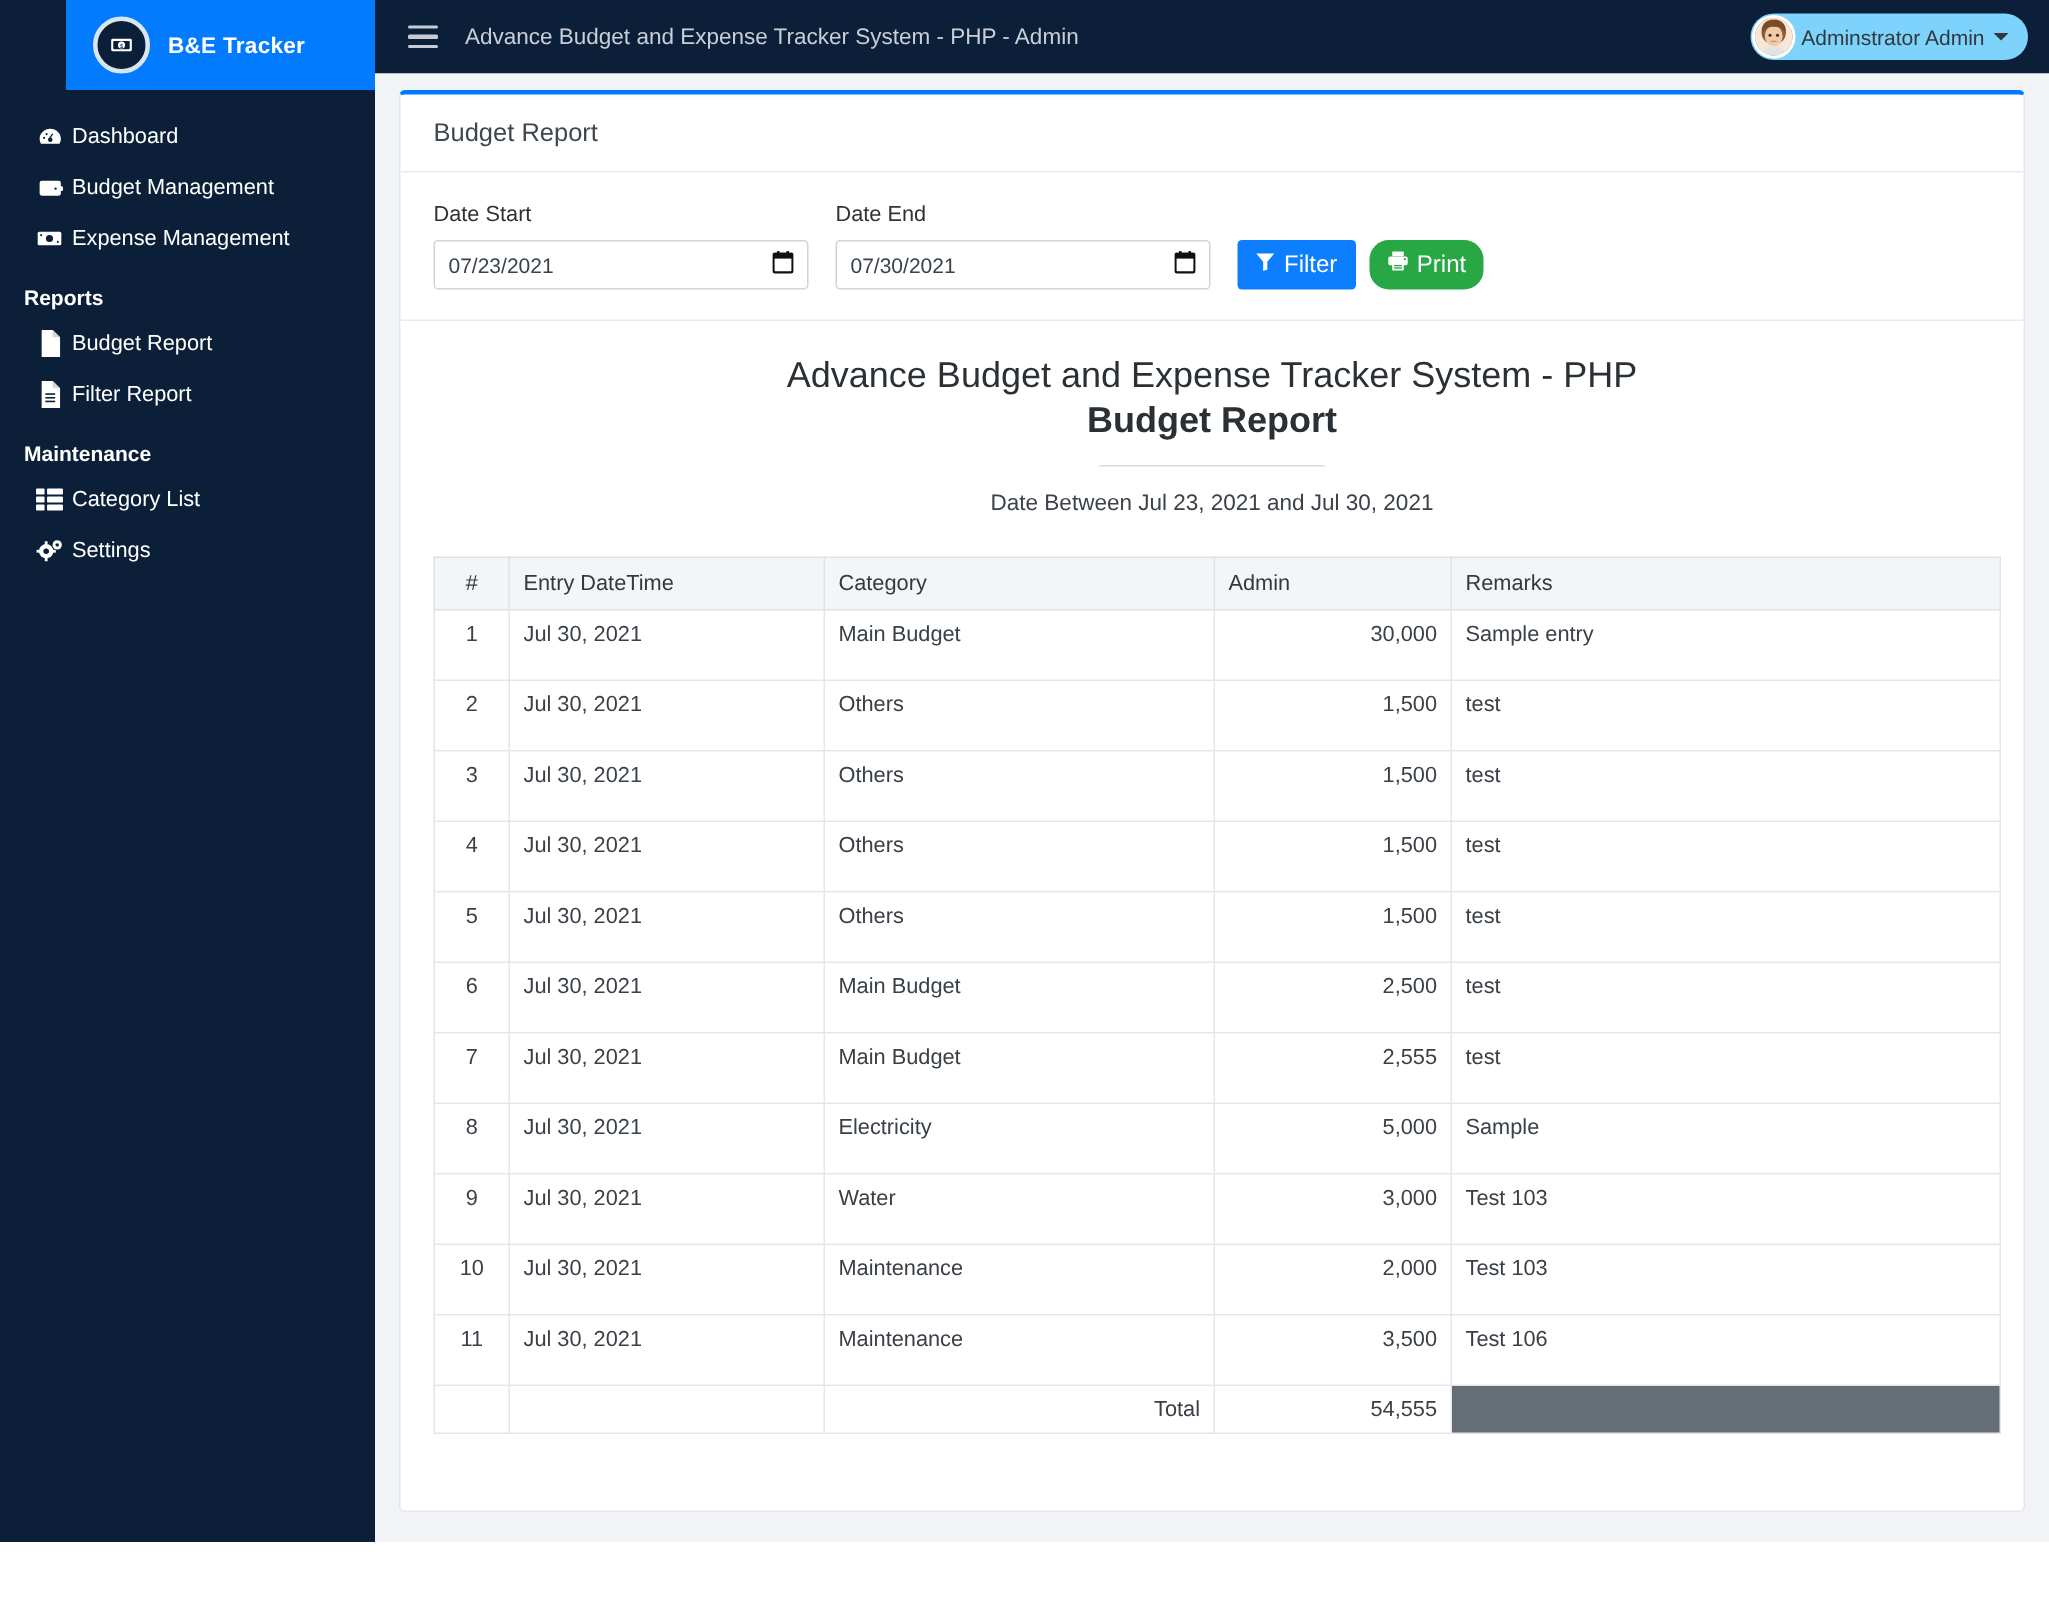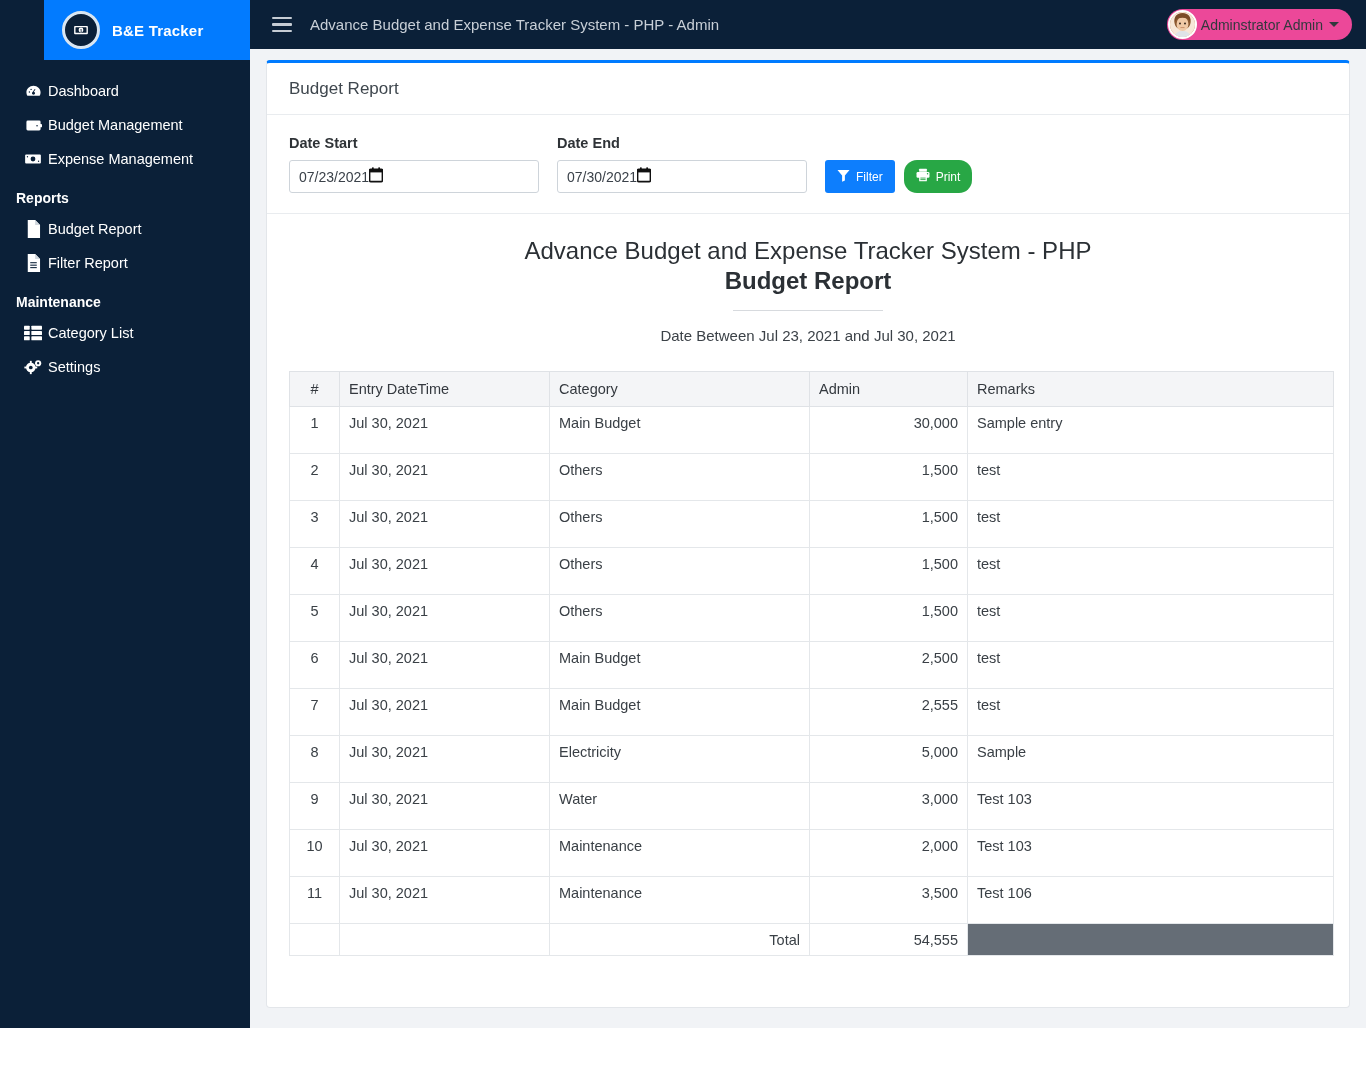--- a/index.html
+++ b/index.html
@@ -109,21 +109,21 @@
   }
   .topbar-title {
     color: #c8cfd7;
     font-size: 15px;
   }
   .user-chip {
     position: absolute;
     right: 14px;
     top: 9px;
     height: 31px;
-    background: #ec4899;
+    background: #7dd3fc;
     border-radius: 16px;
     display: flex;
     align-items: center;
     padding-right: 13px;
     padding-left: 34px;
     cursor: pointer;
   }
   .user-chip .avatar {
     position: absolute;
     left: 1px; top: 1px;
@@ -179,49 +179,50 @@
 
   .filter-row {
     display: flex;
     align-items: flex-end;
     gap: 0;
   }
   .field { margin-right: 18px; }
   .field label {
     display: block;
     font-size: 14.5px;
-    font-weight: bold;
+    font-weight: normal;
     color: #2f3337;
     margin-bottom: 9px;
   }
   .date-input {
     width: 250px;
     height: 33px;
     border: 1px solid #ced4da;
     border-radius: 3px;
     display: flex;
     align-items: center;
     padding: 0 9px;
     background: #ffffff;
     font-size: 14px;
     color: #3a4149;
     cursor: text;
+    justify-content: space-between;
   }
   .date-input .cal-icon { flex: 0 0 auto; }
 
   .btn {
     height: 33px;
     border: none;
     border-radius: 3px;
     display: inline-flex;
     align-items: center;
     gap: 6px;
     padding: 0 12px;
     color: #ffffff;
-    font-size: 12px;
+    font-size: 16px;
     cursor: pointer;
     font-family: "Liberation Sans", sans-serif;
   }
   .btn-filter { background: #0d7efd; margin-right: 9px; }
   .btn-print { background: #28a745; border-radius: 13px; }
 
   .report-divider {
     border-top: 1px solid #e9ecef;
     margin: 20px -22px 0 -22px;
   }

